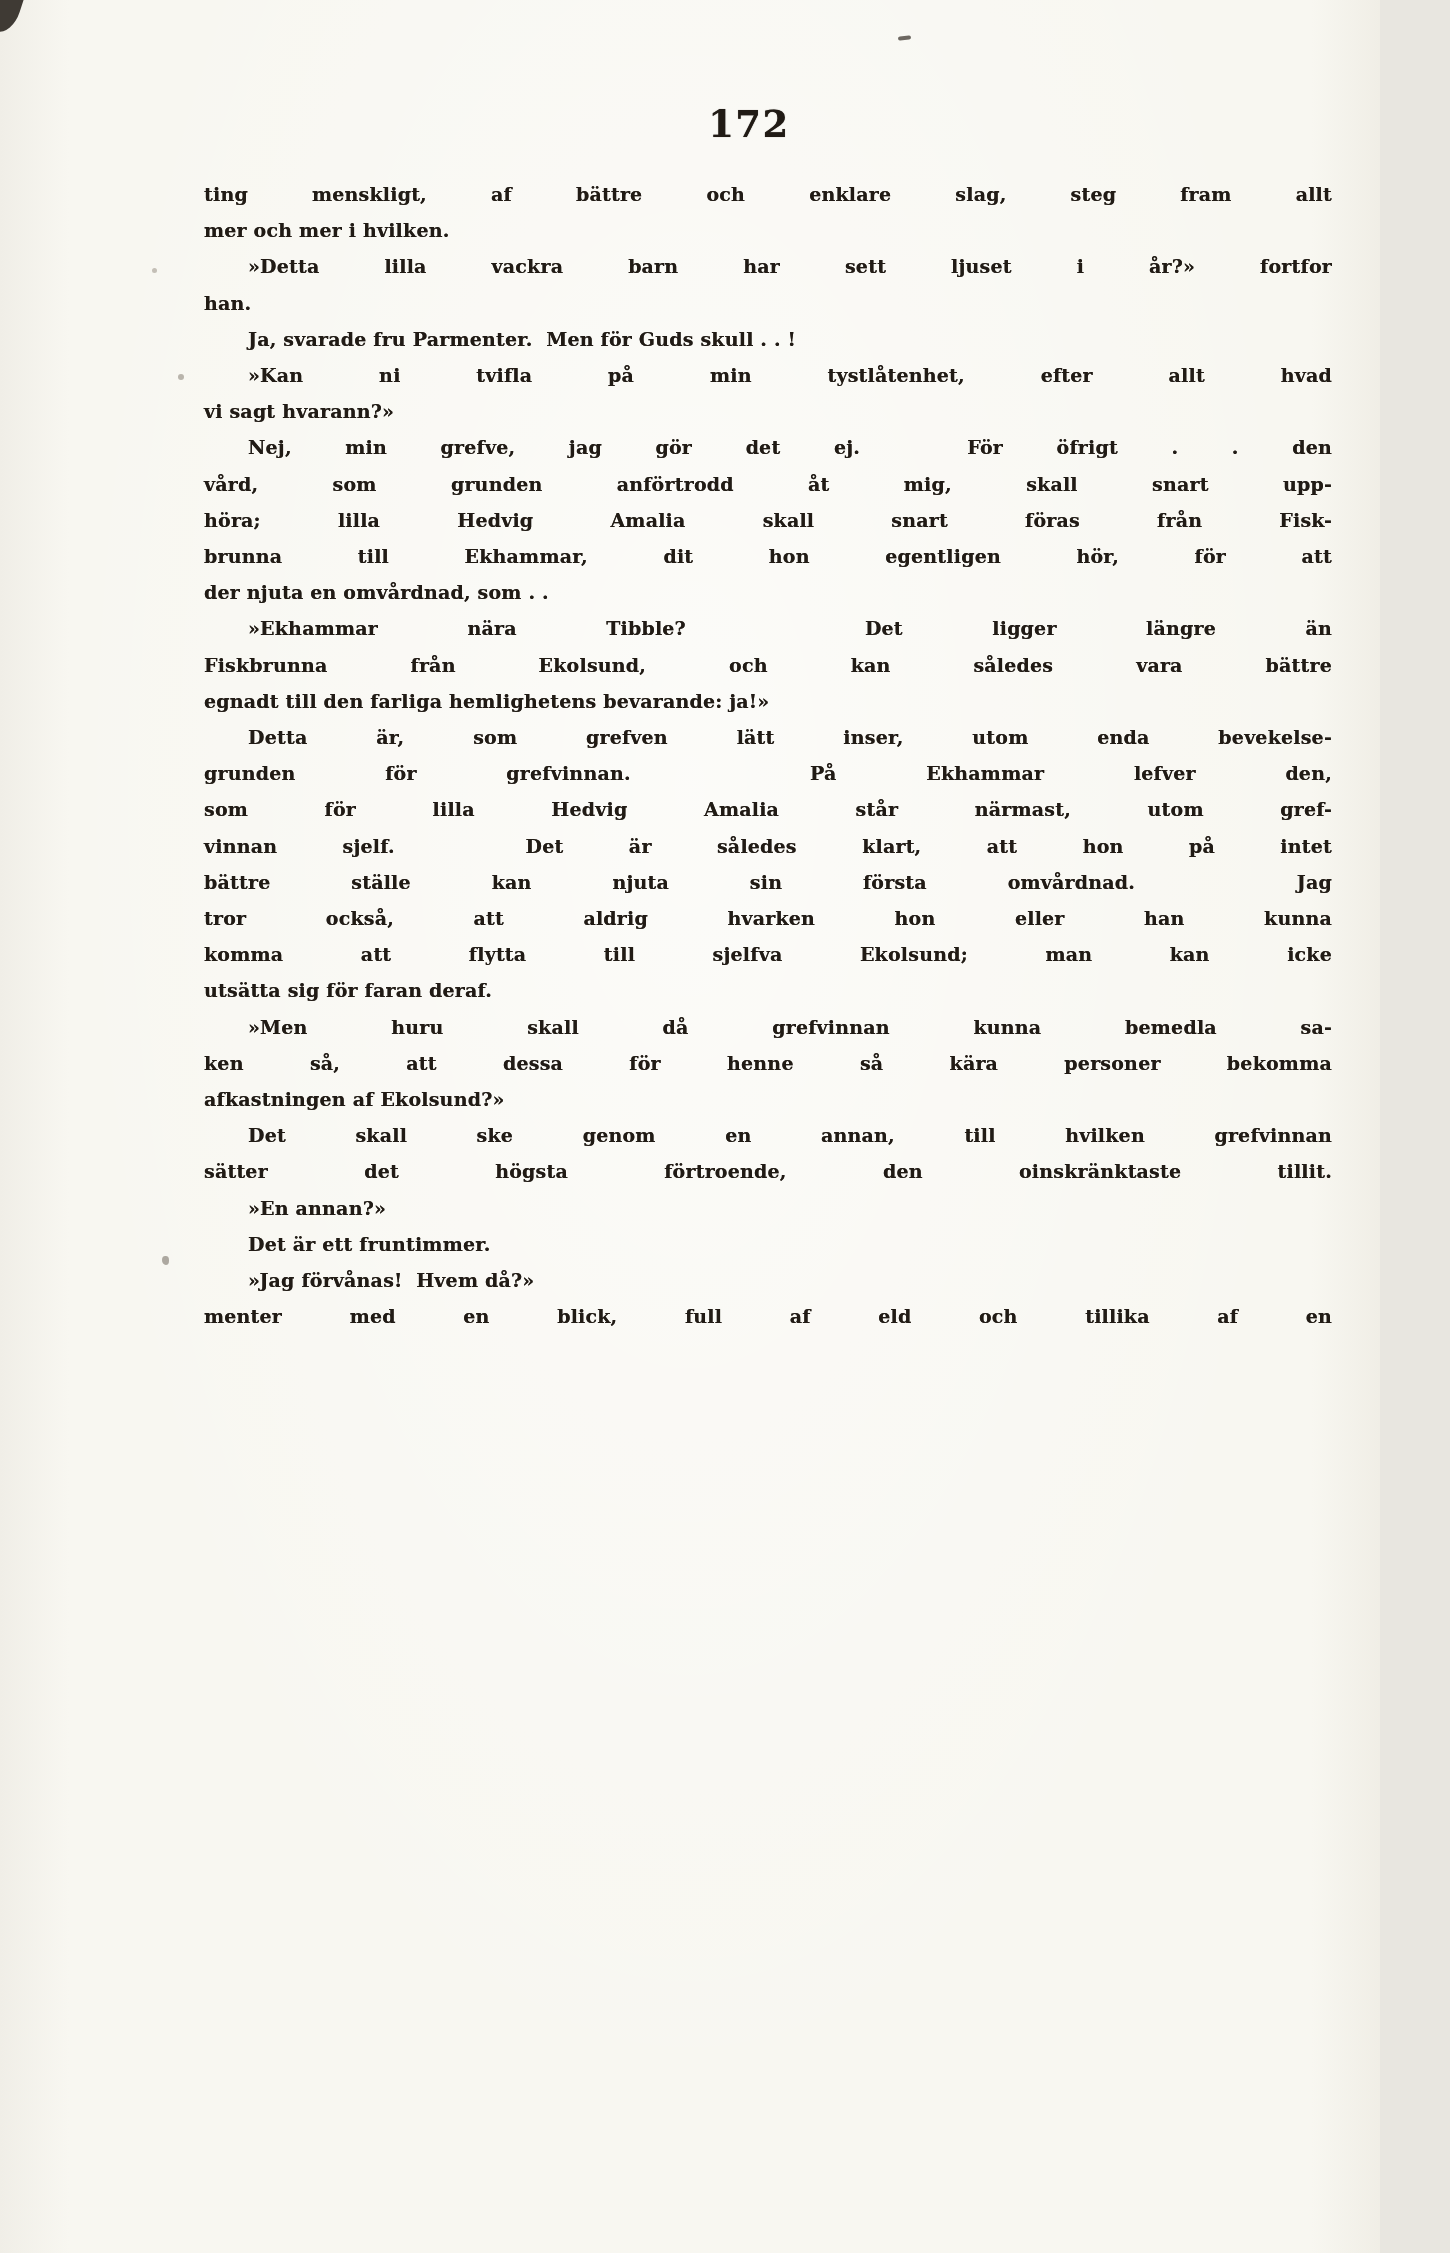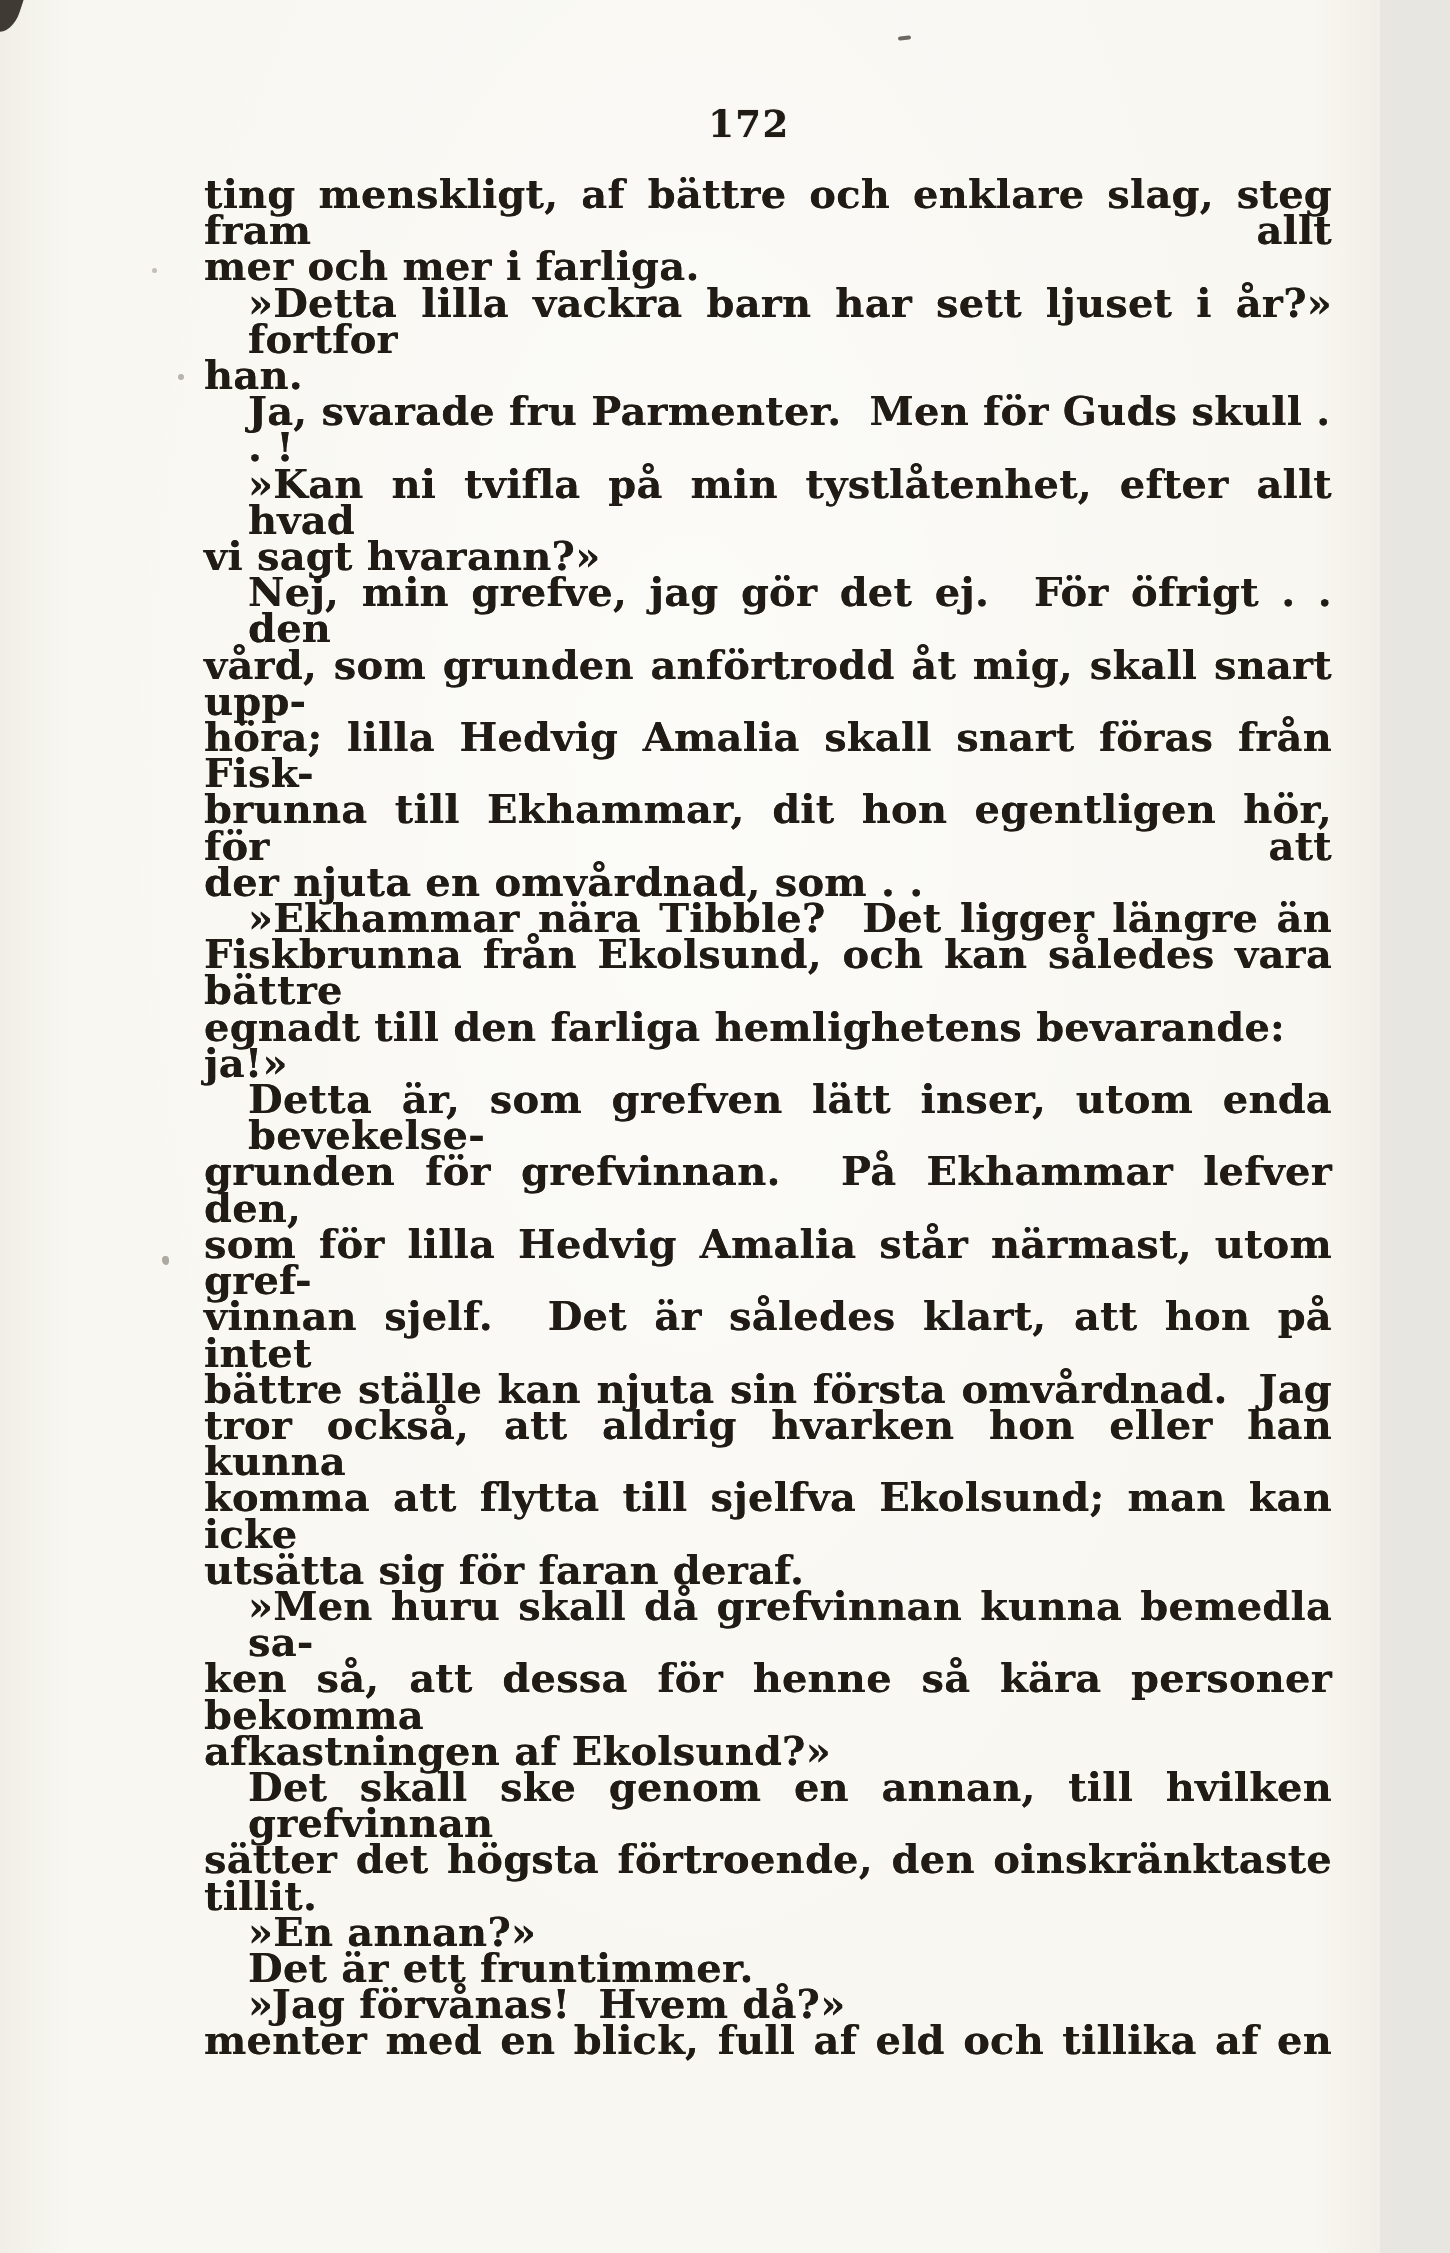--- a/index.html
+++ b/index.html
@@ -30,21 +30,21 @@
   }
 
   .text-block {
     position: absolute;
     top: 176px;
     left: 204px;
     width: 1128px;
   }
 
   .line {
-    font-size: 40px;
+    font-size: 19px;
     font-weight: 700;
     line-height: 36.2px;
     letter-spacing: 0.2px;
     white-space: pre-wrap;
     text-shadow: 0 0 0.6px rgba(25,20,15,0.75);
     text-justify: inter-word;
   }
 
   .ind { padding-left: 44px; }
 
@@ -74,21 +74,21 @@
   <div class="artifact a1"></div>
   <div class="artifact a2"></div>
   <div class="artifact a3"></div>
   <div class="artifact a4"></div>
   <div class="artifact a5"></div>
 
   <div class="page-number">172</div>
 
   <div class="text-block">
     <div class="line j">ting menskligt, af bättre och enklare slag, steg fram allt</div>
-    <div class="line">mer och mer i farliga.</div>
+    <div class="line">mer och mer i hvilken.</div>
     <div class="line ind j">»Detta lilla vackra barn har sett ljuset i år?» fortfor</div>
     <div class="line">han.</div>
     <div class="line ind">Ja, svarade fru Parmenter.  Men för Guds skull . . !</div>
     <div class="line ind j">»Kan ni tvifla på min tystlåtenhet, efter allt hvad</div>
     <div class="line">vi sagt hvarann?»</div>
     <div class="line ind j">Nej, min grefve, jag gör det ej.  För öfrigt . . den</div>
     <div class="line j">vård, som grunden anförtrodd åt mig, skall snart upp-</div>
     <div class="line j">höra; lilla Hedvig Amalia skall snart föras från Fisk-</div>
     <div class="line j">brunna till Ekhammar, dit hon egentligen hör, för att</div>
     <div class="line">der njuta en omvårdnad, som . .</div>

